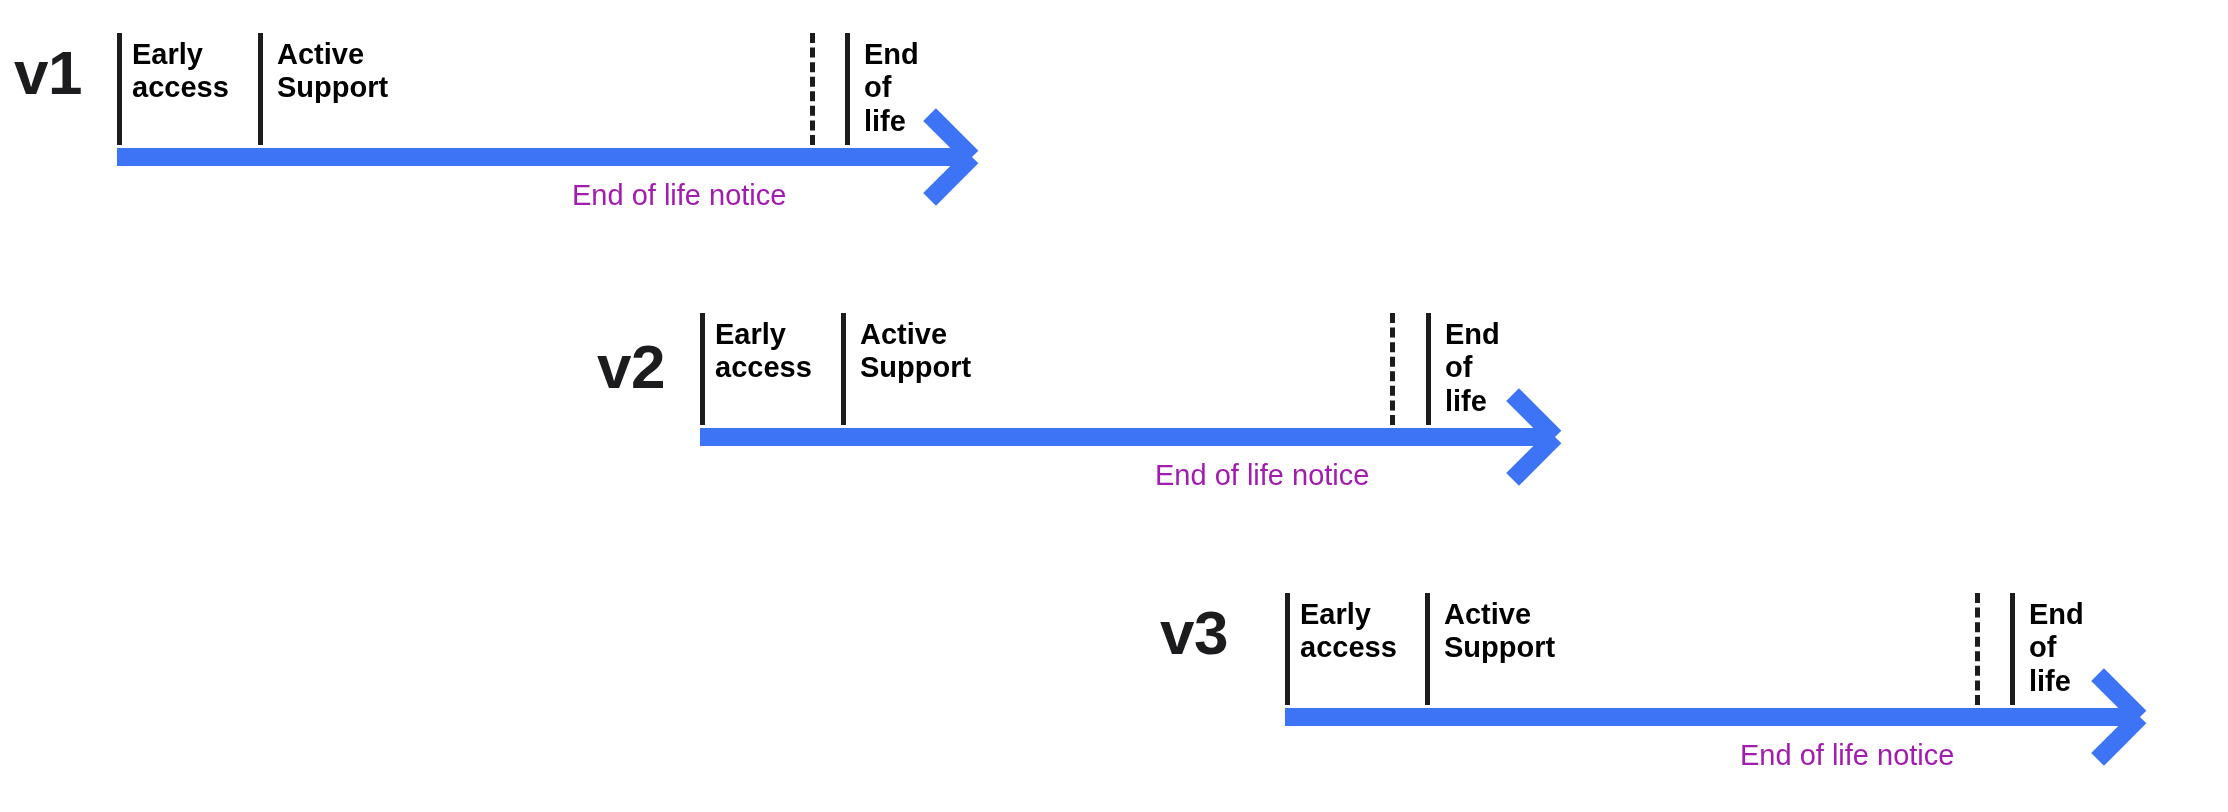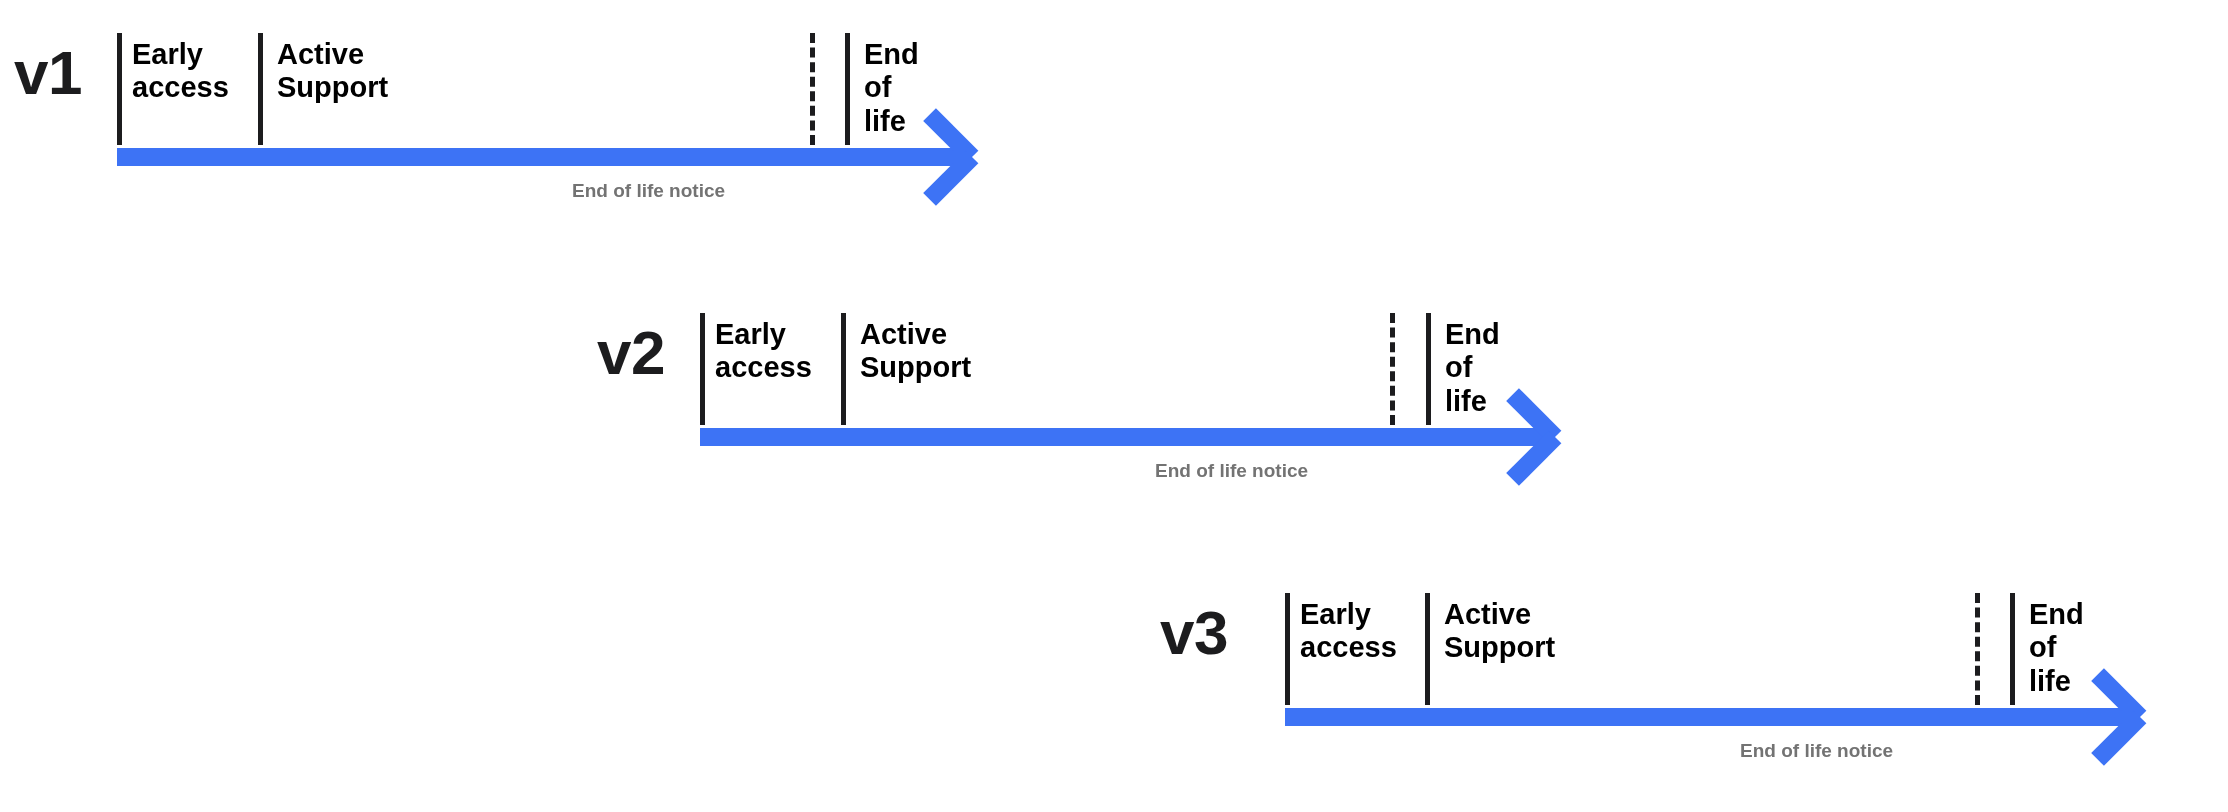--- a/index.html
+++ b/index.html
@@ -86,23 +86,23 @@
   .arrow-head i.down {
     height: 60px;
     top: 9px;
     transform: rotate(45deg);
     transform-origin: top center;
   }
 
   
   .notice-label {
     position: absolute;
-    font-size: 19px;
-    font-weight: 700;
-    color: #737373;
+    font-size: 29px;
+    font-weight: 400;
+    color: #a21caf;
     line-height: 1;
     white-space: nowrap;
   }
 </style>
 </head>
 <body>
 
 <div id="diagram">
 
   <div class="track">
@@ -123,21 +123,21 @@
     <div class="arrow-head" style="left:963px; top:148px;">
       <i class="up"></i>
         <i class="down"></i>
     </div>
 
     <div class="notice-label" style="left:572px; top:181px;">End of life notice</div>
   </div>
 
   <div class="track">
 
-    <div class="version-label" style="left:597px; top:322px; width:72px;">v2</div>
+    <div class="version-label" style="left:597px; top:336px; width:72px;">v2</div>
 
     <div class="tick" style="left:700px; top:313px; height:112px;"></div>
     <div class="tick" style="left:841px; top:313px; height:112px;"></div>
     <div class="tick dashed" style="left:1390px; top:313px; height:112px;"></div>
     <div class="tick" style="left:1426px; top:313px; height:112px;"></div>
 
     <div class="phase-label" style="left:715px; top:318px;">Early
 access</div>
     <div class="phase-label" style="left:860px; top:318px;">Active Support</div>
     <div class="phase-label" style="left:1445px; top:318px;">End of life</div>

